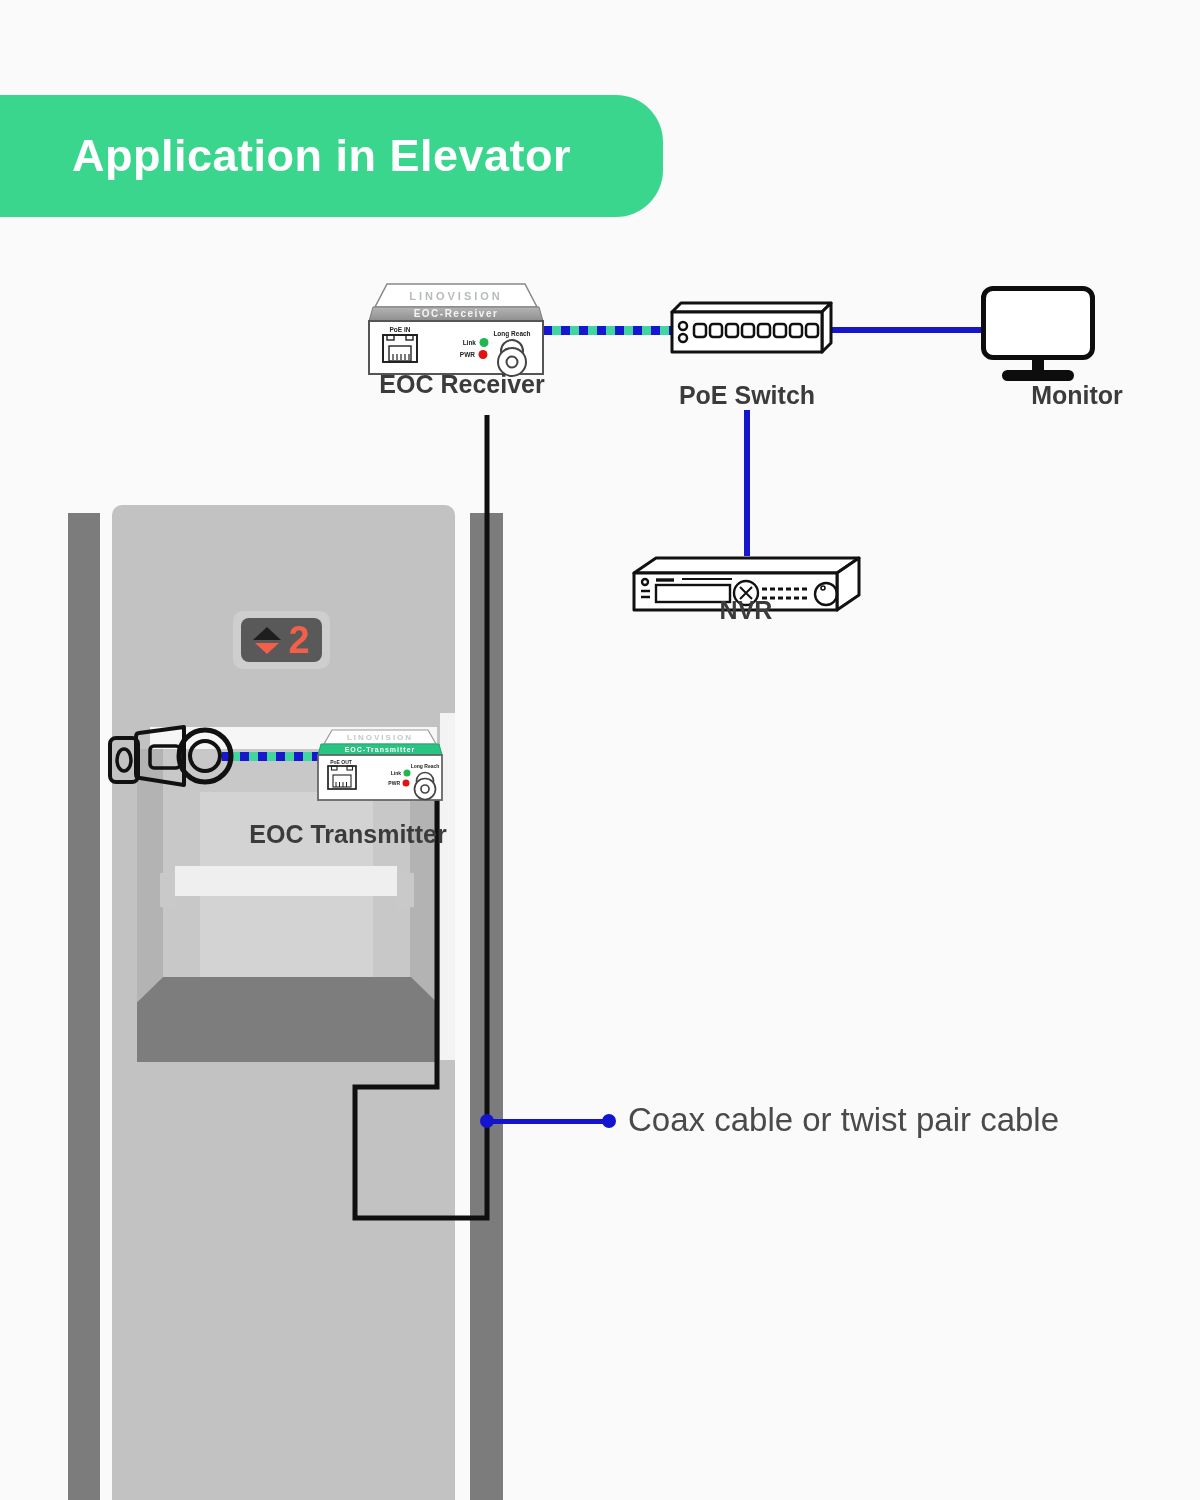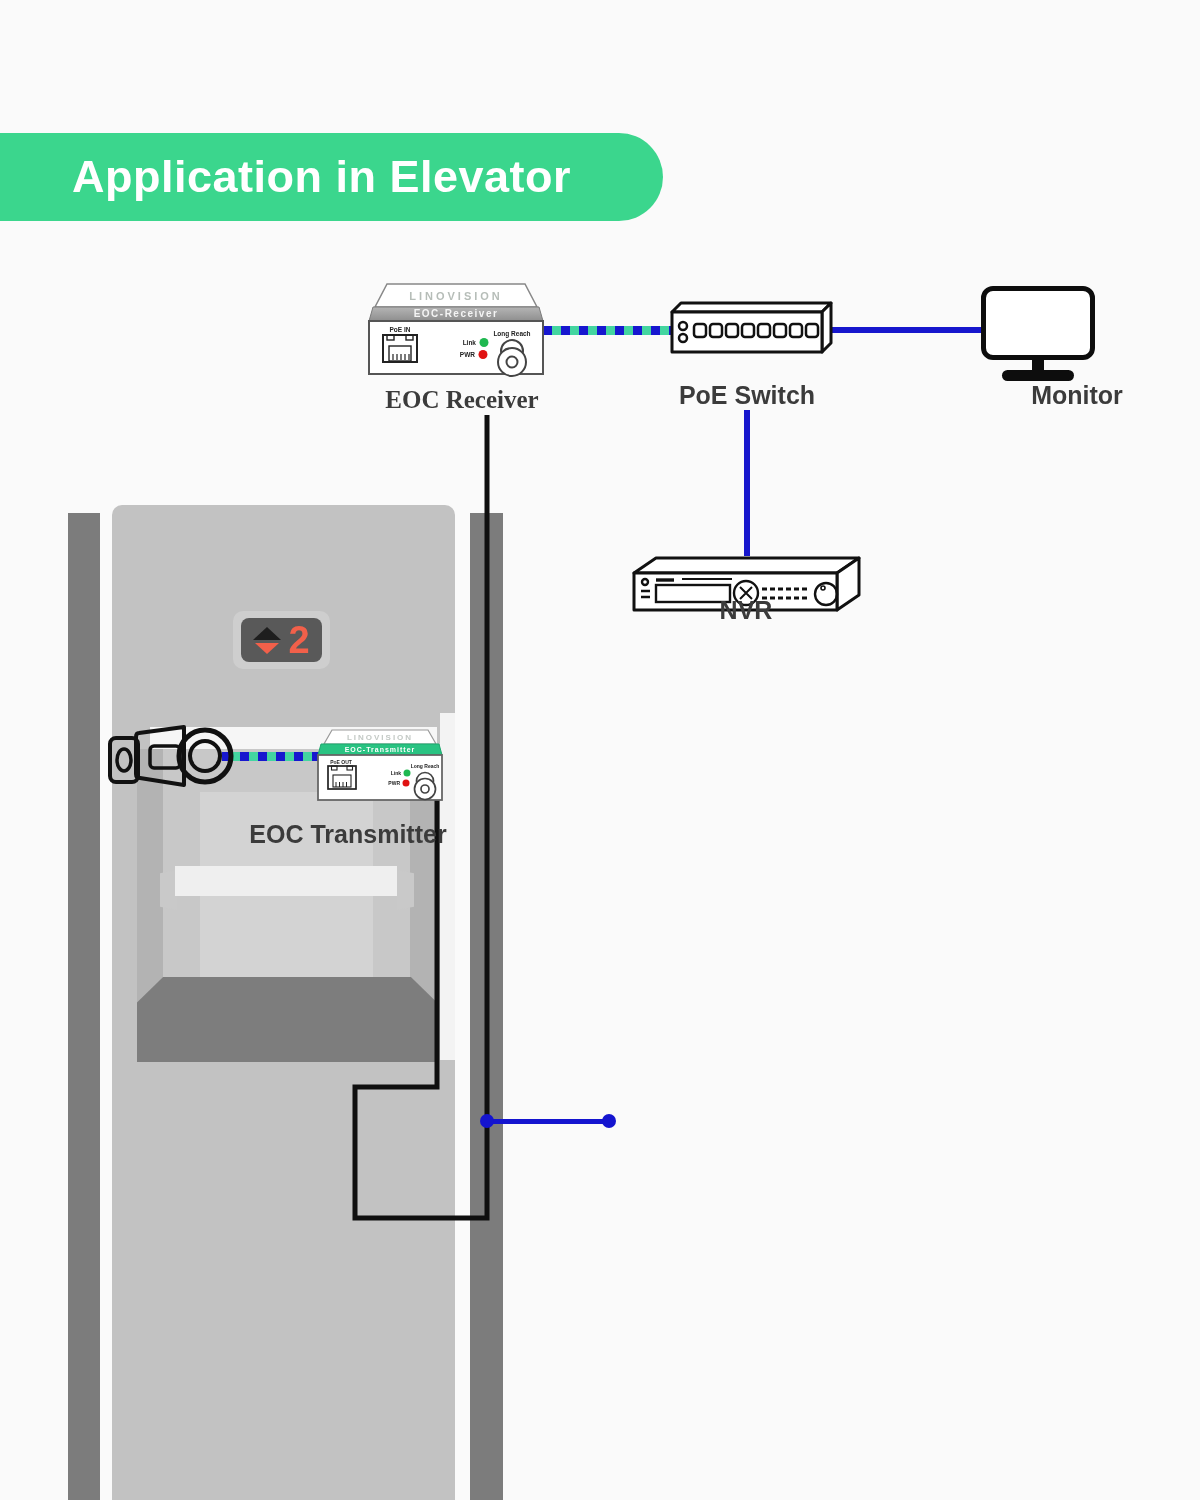--- a/index.html
+++ b/index.html
@@ -3,22 +3,22 @@
 <meta charset="utf-8">
 <style>
   html,body{margin:0;padding:0;background:#e8e8e8;}
   .stage{
     position:relative;width:1200px;height:1500px;background:#fafafa;
     font-family:"Liberation Sans",sans-serif;overflow:hidden;margin:0 auto;
   }
   .abs{position:absolute;}
   
   .banner{
-    left:0;top:95px;width:663px;height:88px;background:#3bd68d;
-    border-radius:0 47px 47px 0;display:flex;align-items:center;margin-top:38px;
+    left:0;top:95px;width:663px;height:122px;background:#3bd68d;
+    border-radius:0 47px 47px 0;display:flex;align-items:center;
   }
   .banner-text{
     color:#ffffff;font-size:45px;font-weight:800;padding-left:72px;letter-spacing:.5px;
   }
   
   .col{background:#7c7c7c;top:513px;height:987px;}
   .ebody{left:112px;top:505px;width:343px;height:995px;background:#c2c2c2;border-radius:10px 10px 0 0;}
   .ind-frame{left:233px;top:611px;width:97px;height:58px;background:#cecece;border-radius:10px;}
   .ind-panel{left:241px;top:618px;width:81px;height:44px;background:#595959;border-radius:8px;
     display:flex;align-items:center;justify-content:center;gap:7px;}
@@ -102,21 +102,21 @@
     <circle cx="118" cy="60.5" r="4.5" fill="#1fb850"></circle>
     <text x="109" y="75" text-anchor="end" font-size="6.5" font-weight="700" fill="#222">PWR</text>
     <circle cx="117" cy="72.5" r="4.5" fill="#e01212"></circle>
     <text x="146" y="54" text-anchor="middle" font-size="6.5" font-weight="700" fill="#222">Long Reach</text>
     <g stroke="#444" fill="#ffffff">
       <circle cx="146" cy="69" r="11" stroke-width="2"></circle>
       <circle cx="146" cy="80" r="14" stroke-width="2"></circle>
       <circle cx="146" cy="80" r="5.5" stroke-width="2"></circle>
     </g>
   </svg>
-  <div class="abs dev-label" style="left:352px;top:386px;font-family:Liberation Serif, serif;">EOC Receiver</div>
+  <div class="abs dev-label" style="left:352px;top:370px;">EOC Receiver</div>
 
   <svg class="abs" style="left:660px;top:298px;" width="172" height="58" viewBox="0 0 172 58">
     <g fill="#ffffff" stroke="#111" stroke-width="3" stroke-linejoin="round">
       <polygon points="12,14 21,5 171,5 162,14"></polygon>
       <polygon points="162,14 171,5 171,45 162,54"></polygon>
       <rect x="12" y="14" width="150" height="40"></rect>
     </g>
     <g fill="none" stroke="#111" stroke-width="2.5">
       <circle cx="23" cy="28" r="4"></circle>
       <circle cx="23" cy="40" r="4"></circle>
@@ -193,14 +193,15 @@
       <circle cx="110" cy="53" r="8.5" stroke-width="1.7"></circle>
       <circle cx="110" cy="61" r="10.5" stroke-width="1.7"></circle>
       <circle cx="110" cy="61" r="4" stroke-width="1.7"></circle>
     </g>
   </svg>
   <div class="abs dev-label" style="left:238px;top:791px;margin-top:29px;">EOC Transmitter</div>
 
   <div class="abs blue" style="left:487px;top:1119px;width:122px;height:5px;background:#1414cf;"></div>
   <div class="abs dot" style="left:480px;top:1114px;"></div>
   <div class="abs dot" style="left:602px;top:1114px;"></div>
+  <div class="abs callout-text" style="left:628px;top:1101px;">Coax cable or twist pair cable</div>
 
 </div>
 
 </body></html>

